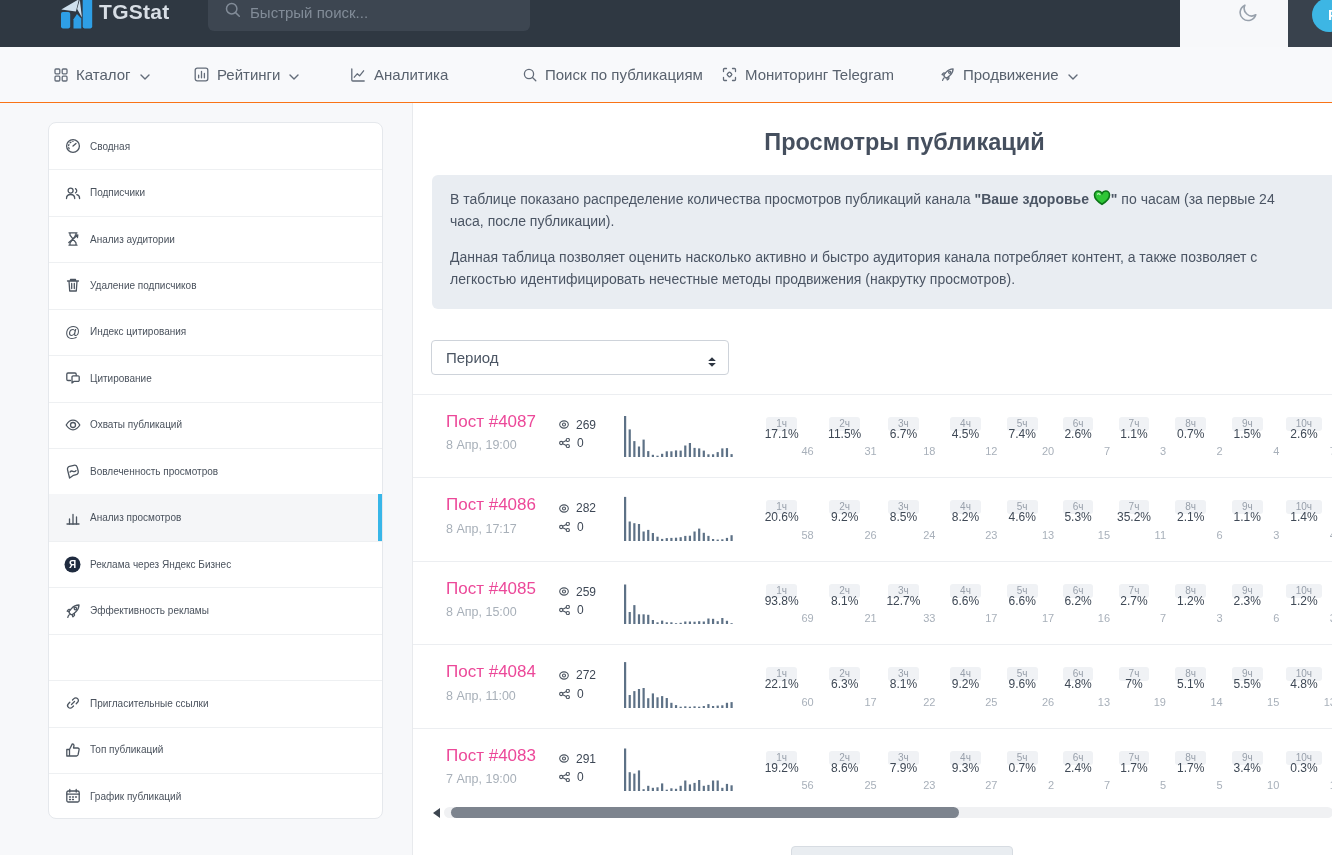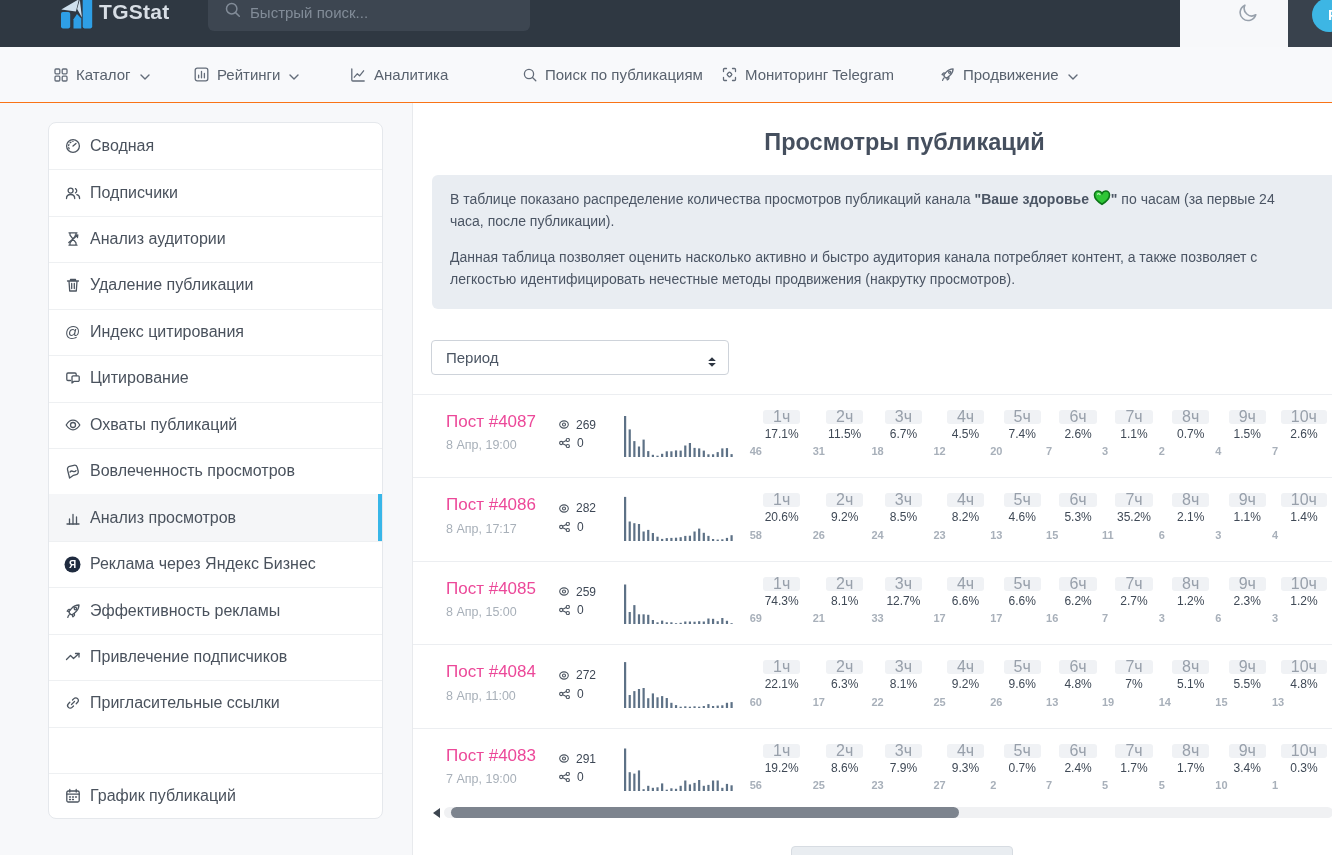--- a/index.html
+++ b/index.html
@@ -8,40 +8,40 @@
 .logotext { position:absolute; left:99px; top:0px; font-size:21px; font-weight:700; line-height:24px; color:#d8dee5; letter-spacing:.3px; }
 .searchbox { position:absolute; left:208px; top:-7px; width:322px; height:38px; background:#3d4651; border-radius:6px; }
 .searchbox span { position:absolute; left:42px; top:11px; font-size:15px; color:#828c98; }
 .rightsec { position:absolute; left:1288px; top:0; width:44px; height:47px; background:#39424d; }
 .avatar { position:absolute; left:1312px; top:-2px; width:34px; height:34px; border-radius:50%; background:#3db6e4; color:#fff; font-size:15px; font-weight:700; text-align:left; line-height:34px; padding-left:16px; }
 .nav2 { position:absolute; left:0; top:47px; width:1332px; height:56px; background:#f8f9fb; border-bottom:1px solid #f97316; }
 .nav-item { position:absolute; top:0; height:55px; display:flex; align-items:center; gap:8px; font-size:15px; color:#59626e; }
 .sidebar { position:absolute; left:48px; top:122px; width:335px; height:697px; background:#fff; border:1px solid #e5e8ec; border-radius:8px; }
 .sitem { position:absolute; left:0; width:333px; height:46.43px; display:flex; align-items:center; }
 .sitem .ic { width:17px; margin-left:15px; display:flex; align-items:center; justify-content:center; }
-.sitem .tx { margin-left:9px; font-size:16px; color:#4a525d; }
+.sitem .tx { margin-left:9px; font-size:10px; color:#4a525d; }
 .sitem.sel { background:#f5f6f8; border-right:4px solid #38b6e8; }
 .ssep { position:absolute; left:0; width:333px; height:1px; background:#eef0f2; }
 .main { position:absolute; left:412px; top:103px; width:920px; height:752px; background:#fff; border-left:1px solid #e8eaed; }
 .title { position:absolute; left:0; top:123px; width:983px; text-align:center; font-size:23.5px; font-weight:700; color:#454f5e; }
 .infobox { position:absolute; left:19px; top:72px; width:1000px; height:134px; background:#e9edf2; border-radius:6px; padding:13px 0 0 18px; font-size:14px; line-height:22px; color:#4b5564; }
 .infobox p+p { margin-top:14px; }
 .selectbox { position:absolute; left:18px; top:237px; width:298px; height:35px; border:1px solid #ced3da; border-radius:4px; background:#fff; }
 .selectbox .lbl { position:absolute; left:14px; top:8px; font-size:15px; color:#4b5563; }
 .selectbox .arr { position:absolute; right:12px; top:12px; }
 .prow { position:absolute; left:0; width:1000px; height:83.5px; border-top:1px solid #eceef1; }
 .plink { position:absolute; left:33px; top:19px; font-size:17px; line-height:16px; color:#ec4899; }
 .pdate { position:absolute; left:33px; top:43.5px; font-size:12.5px; line-height:14px; color:#a8b0b9; }
 .pstat { position:absolute; left:146px; font-size:12px; line-height:12px; color:#3d4755; display:flex; align-items:center; gap:7px; }
 .chart { position:absolute; left:211px; }
 .pcol { position:absolute; width:64px; text-align:center; }
 .brow { position:absolute; left:0; top:14px; width:64px; text-align:center; }
-.badge { display:block; width:fit-content; margin:1px auto; font-size:16px; color:#98a0ab; background:#f0f2f5; border-radius:3px; padding:1px 10px; line-height:12px; }
+.badge { display:block; width:fit-content; margin:8px auto; font-size:10px; color:#98a0ab; background:#f0f2f5; border-radius:3px; padding:1px 10px; line-height:12px; }
 .pct { position:absolute; left:0; top:32.3px; width:64px; text-align:center; font-size:12px; line-height:14px; color:#3f4956; }
-.cnt { position:absolute; left:0; top:50.5px; width:64px; text-align:left; font-size:11px; line-height:13px; color:#a8b0ba;font-weight:bold; }
+.cnt { position:absolute; left:0; top:50.5px; width:64px; text-align:right; font-size:11px; line-height:13px; color:#a8b0ba; }
 .hsb-track { position:absolute; left:31px; top:704px; width:889px; height:11px; background:#f0f1f3; border-radius:5.5px; }
 .hsb-thumb { position:absolute; left:38px; top:704px; width:508px; height:11px; background:#7d848e; border-radius:5.5px; }
 .hsb-arrow { position:absolute; left:20px; top:705px; width:0; height:0; border-top:5px solid transparent; border-bottom:5px solid transparent; border-right:7px solid #3d4650; }
 .btmbtn { position:absolute; left:378px; top:743px; width:222px; height:20px; background:#e9edf1; border:1px solid #d7dce2; border-radius:4px; }
 
 </style></head><body>
 <div class="topbar">
     <svg width="32" height="29" viewBox="0 0 32 29" fill="none" style="position:absolute;left:61px;top:0px">
       <rect x="0" y="12" width="9.2" height="16.4" rx="1.8" fill="#2e9fe6"></rect>
 <rect x="21.7" y="-2" width="9.5" height="30.4" rx="1.8" fill="#2e9fe6"></rect>
@@ -153,21 +153,21 @@
       </span>
       <span class="tx">Анализ аудитории</span>
     </div>
 <div class="ssep" style="top:139.29px"></div>
 <div class="sitem" style="top:139.29px">
       <span class="ic">
         <svg width="16" height="16" viewBox="0 0 16 16" fill="none" style="">
           <path d="M2.5 4 h11 M5.5 4 V2.5 h5 V4 M4 4 l.7 10 h6.6 L12 4 M6.7 6.5 v5 M9.3 6.5 v5" stroke="#4c5560" stroke-width="1.3" fill="none" stroke-linecap="round" stroke-linejoin="round"></path>
         </svg>
       </span>
-      <span class="tx">Удаление публикации</span>
+      <span class="tx">Удаление подписчиков</span>
     </div>
 <div class="ssep" style="top:185.72px"></div>
 <div class="sitem" style="top:185.72px">
       <span class="ic">
         <span style="font-size:15px;color:#4c5560;font-weight:400;line-height:16px">@</span>
       </span>
       <span class="tx">Индекс цитирования</span>
     </div>
 <div class="ssep" style="top:232.15px"></div>
 <div class="sitem" style="top:232.15px">
@@ -227,41 +227,40 @@
         <svg width="16" height="16" viewBox="0 0 16 16" fill="none" style="">
           <path d="M14 2 c-3 .1-5.5 1.3-7.4 3.4 L5.3 6.9 c-1 1.1-1.4 2.3-1 3.1 l1.5 1.5 c.8 .4 2 0 3.1-1 l1.5-1.3 C12.6 7.3 13.9 5 14 2 Z" stroke="#4c5560" stroke-width="1.3" fill="none" stroke-linecap="round" stroke-linejoin="round"></path>
           <circle cx="10.4" cy="5.6" r="1.2" stroke="#4c5560" stroke-width="1.3" fill="none" stroke-linecap="round" stroke-linejoin="round"></circle>
           <path d="M5.6 6.7 L3.8 6.5 c-.7 .4-1.2 .9-1.6 1.7 l2 .5 M9.3 10.4 l.2 1.8 c-.4 .7-.9 1.2-1.7 1.6 l-.5-2" stroke="#4c5560" stroke-width="1.3" fill="none" stroke-linecap="round" stroke-linejoin="round"></path>
           <path d="M4.3 11.7 c-.7 .5-1.2 1.4-1.5 2.6" stroke="#4c5560" stroke-width="1.3" fill="none" stroke-linecap="round" stroke-linejoin="round"></path>
         </svg>
       </span>
       <span class="tx">Эффективность рекламы</span>
     </div>
 <div class="ssep" style="top:510.73px"></div>
-<div class="sitem" style="top:510.73px">
-      <span class="ic">
-        <svg width="16" height="16" viewBox="0 0 16 16" fill="none" style="">
-          <path d="M1.5 10.5 L5.5 6.5 L8.5 9.5 L14 4.5" stroke="#4c5560" stroke-width="1.3" fill="none" stroke-linecap="round" stroke-linejoin="round"></path>
-          <path d="M10.5 4.5 h3.5 v3.5" stroke="#4c5560" stroke-width="1.3" fill="none" stroke-linecap="round" stroke-linejoin="round"></path>
-        </svg>
-      </span>
-      <span class="tx">Привлечение подписчиков</span>
-    </div>
 <div class="ssep" style="top:557.16px"></div>
 <div class="sitem" style="top:557.16px">
       <span class="ic">
         <svg width="16" height="16" viewBox="0 0 16 16" fill="none" style="">
           <path d="M6.5 9.5 l3-3" stroke="#4c5560" stroke-width="1.3" fill="none" stroke-linecap="round" stroke-linejoin="round"></path>
           <path d="M7.5 5 l1.4-1.4 a2.6 2.6 0 0 1 3.7 3.7 L11.2 8.7" stroke="#4c5560" stroke-width="1.3" fill="none" stroke-linecap="round" stroke-linejoin="round"></path>
           <path d="M8.5 11 l-1.4 1.4 a2.6 2.6 0 0 1 -3.7-3.7 L4.8 7.3" stroke="#4c5560" stroke-width="1.3" fill="none" stroke-linecap="round" stroke-linejoin="round"></path>
         </svg>
       </span>
       <span class="tx">Пригласительные ссылки</span>
     </div>
 <div class="ssep" style="top:603.5899999999999px"></div>
+<div class="sitem" style="top:603.59px">
+      <span class="ic">
+        <svg width="16" height="16" viewBox="0 0 16 16" fill="none" style="">
+          <path d="M4.5 7.5 V14 M1.8 7.5 h2.7 l2.8-5.6 c1 0 1.7 .8 1.7 1.7 L8.5 6 h4.2 c.9 0 1.6 .8 1.4 1.7 l-1 5 c-.2 .8-.8 1.3-1.6 1.3 H1.8 Z" stroke="#4c5560" stroke-width="1.3" fill="none" stroke-linecap="round" stroke-linejoin="round"></path>
+        </svg>
+      </span>
+      <span class="tx">Топ публикаций</span>
+    </div>
 <div class="ssep" style="top:650.02px"></div>
 <div class="sitem" style="top:650.02px">
       <span class="ic">
         <svg width="16" height="16" viewBox="0 0 16 16" fill="none" style="">
           <rect x="1.8" y="3" width="12.4" height="11" rx="1.5" stroke="#4c5560" stroke-width="1.3" fill="none" stroke-linecap="round" stroke-linejoin="round"></rect>
           <path d="M1.8 6.2 h12.4 M4.8 1.5 v2.6 M11.2 1.5 v2.6" stroke="#4c5560" stroke-width="1.3" fill="none" stroke-linecap="round" stroke-linejoin="round"></path>
           <path d="M4.5 9 h1 M7.5 9 h1 M10.5 9 h1 M4.5 11.5 h1 M7.5 11.5 h1" stroke="#4c5560" stroke-width="1.3" fill="none" stroke-linecap="round" stroke-linejoin="round"></path>
         </svg>
       </span>
       <span class="tx">График публикаций</span>
@@ -557,21 +556,21 @@
         <rect x="87.97" y="42.8" width="2.2" height="5.2" fill="#5d7186"></rect>
         <rect x="92.6" y="45.2" width="2.2" height="2.8" fill="#5d7186"></rect>
         <rect x="97.23" y="42" width="2.2" height="6" fill="#5d7186"></rect>
         <rect x="101.86" y="44.8" width="2.2" height="3.2" fill="#5d7186"></rect>
         <rect x="106.49" y="47.2" width="2.2" height="0.8" fill="#5d7186"></rect>
       </svg>
 <div class="pcol" style="left:336.7px;top:0px">
         <div class="brow">
           <span class="badge">1ч</span>
         </div>
-        <div class="pct">74.3%</div>
+        <div class="pct">93.8%</div>
         <div class="cnt">69</div>
       </div>
 <div class="pcol" style="left:399.7px;top:0px">
         <div class="brow">
           <span class="badge">2ч</span>
         </div>
         <div class="pct">8.1%</div>
         <div class="cnt">21</div>
       </div>
 <div class="pcol" style="left:458.4px;top:0px">

